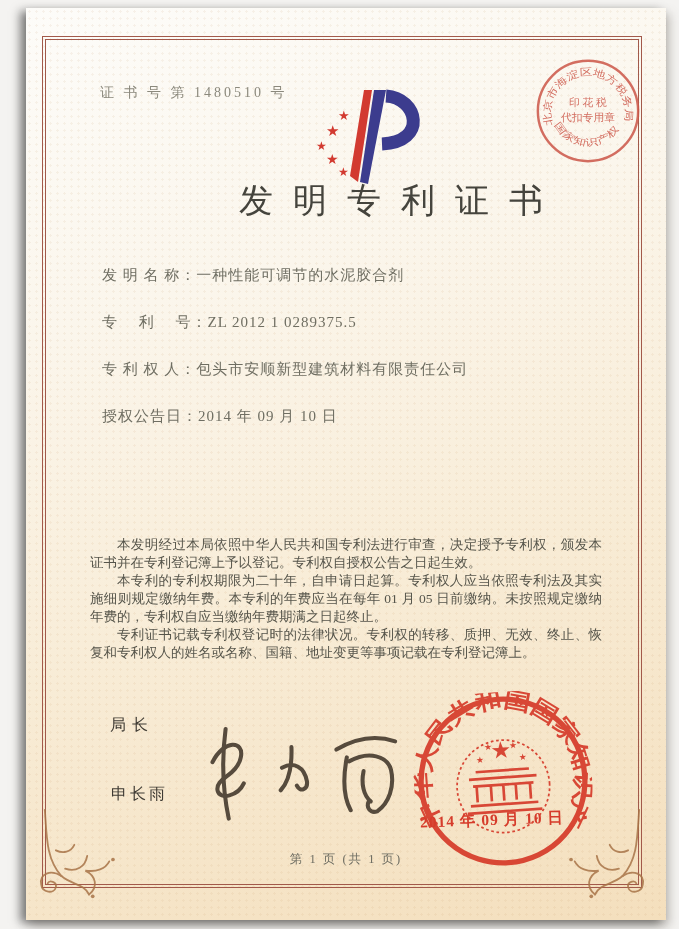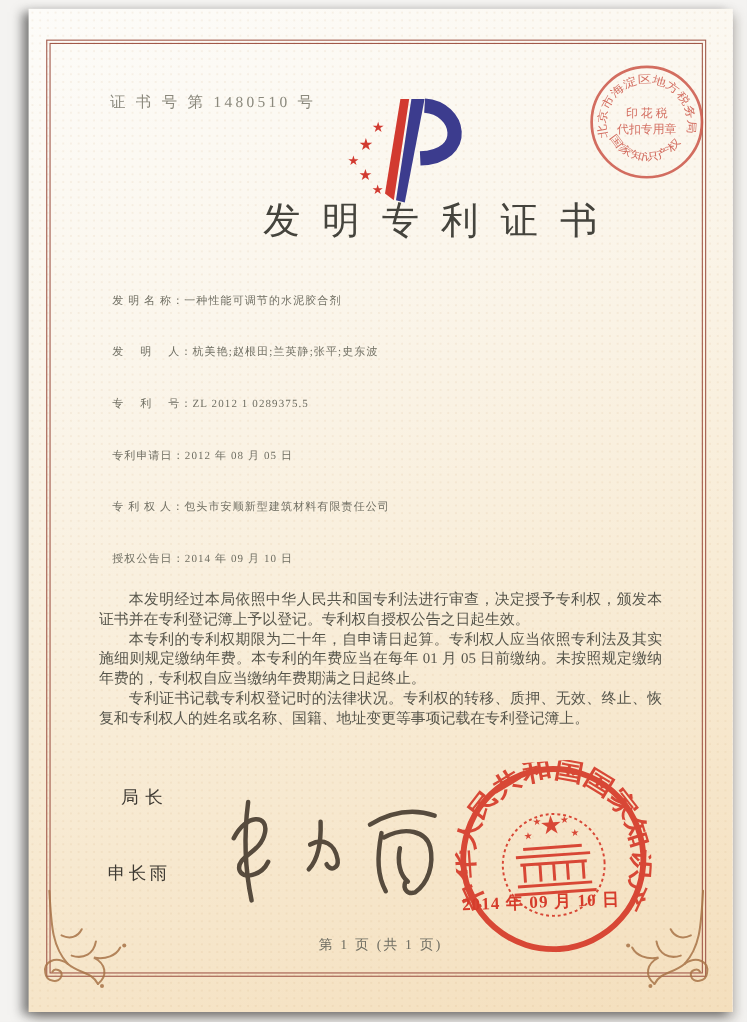--- a/index.html
+++ b/index.html
@@ -18,27 +18,27 @@
   .flourish{position:absolute;width:92px;height:92px;opacity:.85;}
   .flourish.bl{left:6px;bottom:20px;}
   .flourish.br{right:14px;bottom:20px;transform:scaleX(-1);}
   .certno{position:absolute;left:74px;top:76px;font-size:14px;letter-spacing:3px;color:#8b897d;}
   .logo{position:absolute;left:276px;top:76px;}
   .stamp-tax{position:absolute;left:503px;top:44px;opacity:.85;}
   .title{position:absolute;left:0;width:640px;top:170px;text-align:center;
          font-size:34px;letter-spacing:20px;padding-left:20px;box-sizing:border-box;
          color:#45443d;font-weight:500;margin-left:45px;}
   .fields{position:absolute;left:76px;top:258px;width:540px;}
-  .frow{height:47px;font-size:10px;color:#6f6e62;letter-spacing:1px;white-space:nowrap;}
+  .frow{height:47px;font-size:15px;color:#6f6e62;letter-spacing:1px;white-space:nowrap;}
   .frow .lab{color:#6f6e62;}
   .body-text{position:absolute;left:64px;top:528px;width:512px;font-size:13.5px;
              line-height:18px;color:#56554b;text-align:justify;}
   .body-text p{margin:0;text-indent:2em;}
   .sig-title{position:absolute;left:84px;top:707px;font-size:16px;letter-spacing:6px;color:#3e3a33;}
-  .sig-name{position:absolute;left:72px;top:776px;font-size:16px;letter-spacing:3px;color:#3e3a33;}
+  .sig-name{position:absolute;left:85px;top:776px;font-size:16px;letter-spacing:3px;color:#3e3a33;}
   .signature{position:absolute;left:168px;top:706px;transform:rotate(-2deg);opacity:.88;}
   .seal{position:absolute;left:388px;top:684px;opacity:.93;transform:rotate(-4deg);}
   .seal-date{position:absolute;left:394px;top:802px;font-size:15.5px;font-weight:bold;
              color:#d63c2b;letter-spacing:1px;transform:rotate(-2deg);white-space:nowrap;}
   .footer{position:absolute;left:0;width:640px;top:843px;text-align:center;
           font-size:12.5px;letter-spacing:2px;color:#6e6d62;font-family:Liberation Serif, serif;}
   svg text{font-family:"Liberation Serif","DejaVu Serif",serif;}
 </style>
 </head>
 <body>
@@ -99,23 +99,21 @@
         <textPath href="#arcBot" startOffset="0" textLength="92" lengthAdjust="spacingAndGlyphs">国家知识产权局</textPath>
       </text>
       <text x="60" y="55" font-size="11" fill="#cc5648" text-anchor="middle">印 花 税</text>
       <text x="60" y="70" font-size="11" fill="#cc5648" text-anchor="middle">代扣专用章</text>
     </svg>
 
     <div class="title">发明专利证书</div>
 
     <div class="fields">
       <div class="frow"><span class="lab">发 明 名 称：</span><span>一种性能可调节的水泥胶合剂</span></div>
-      <div class="frow"><span class="lab">发　 明　 人：</span><span>杭美艳;赵根田;兰英静;张平;史东波</span></div>
       <div class="frow"><span class="lab">专　 利　 号：</span><span>ZL 2012 1 0289375.5</span></div>
-      <div class="frow"><span class="lab">专利申请日：</span><span>2012 年 08 月 05 日</span></div>
       <div class="frow"><span class="lab">专 利 权 人：</span><span>包头市安顺新型建筑材料有限责任公司</span></div>
       <div class="frow"><span class="lab">授权公告日：</span><span>2014 年 09 月 10 日</span></div>
     </div>
 
     <div class="body-text">
       <p>本发明经过本局依照中华人民共和国专利法进行审查，决定授予专利权，颁发本证书并在专利登记簿上予以登记。专利权自授权公告之日起生效。</p>
       <p>本专利的专利权期限为二十年，自申请日起算。专利权人应当依照专利法及其实施细则规定缴纳年费。本专利的年费应当在每年 01 月 05 日前缴纳。未按照规定缴纳年费的，专利权自应当缴纳年费期满之日起终止。</p>
       <p>专利证书记载专利权登记时的法律状况。专利权的转移、质押、无效、终止、恢复和专利权人的姓名或名称、国籍、地址变更等事项记载在专利登记簿上。</p>
     </div>
 

